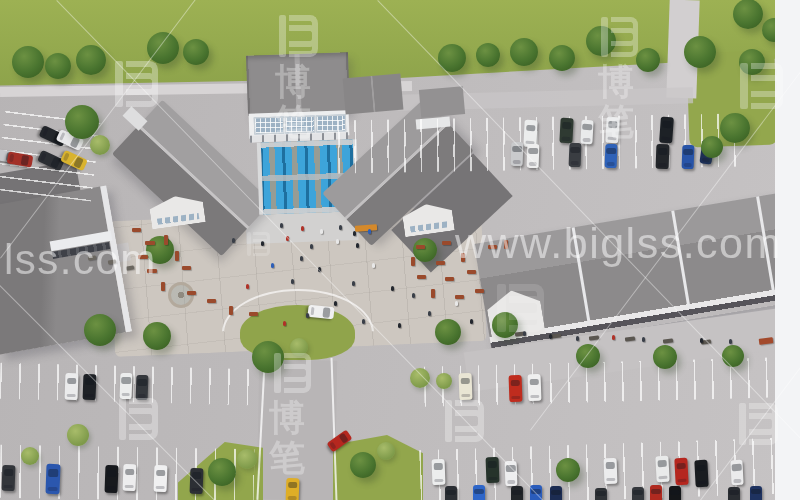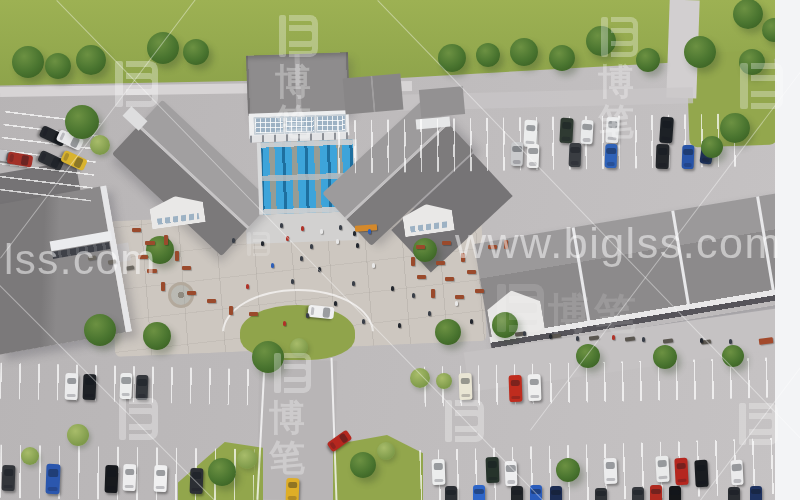--- a/index.html
+++ b/index.html
@@ -409,15 +409,14 @@
         <span>笔</span>
       </div>
       <div class="wm-cjk" title="博笔" style="left: 598px; top: 62px; font-size: 36px; opacity: 0.3;">
         <span>博</span>
         <span>笔</span>
       </div>
       <div class="wm-cjk" title="博笔" style="left: 269px; top: 398px; font-size: 36px; opacity: 0.3;">
         <span>博</span>
         <span>笔</span>
       </div>
-      <div class="wm-cjk h" title="博笔" style="left: 546px; top: 290px; font-size: 42px; opacity: 0.13;"><span>博</span><span>笔</span></div>
     </div>
 </div>
 
 </body></html>

